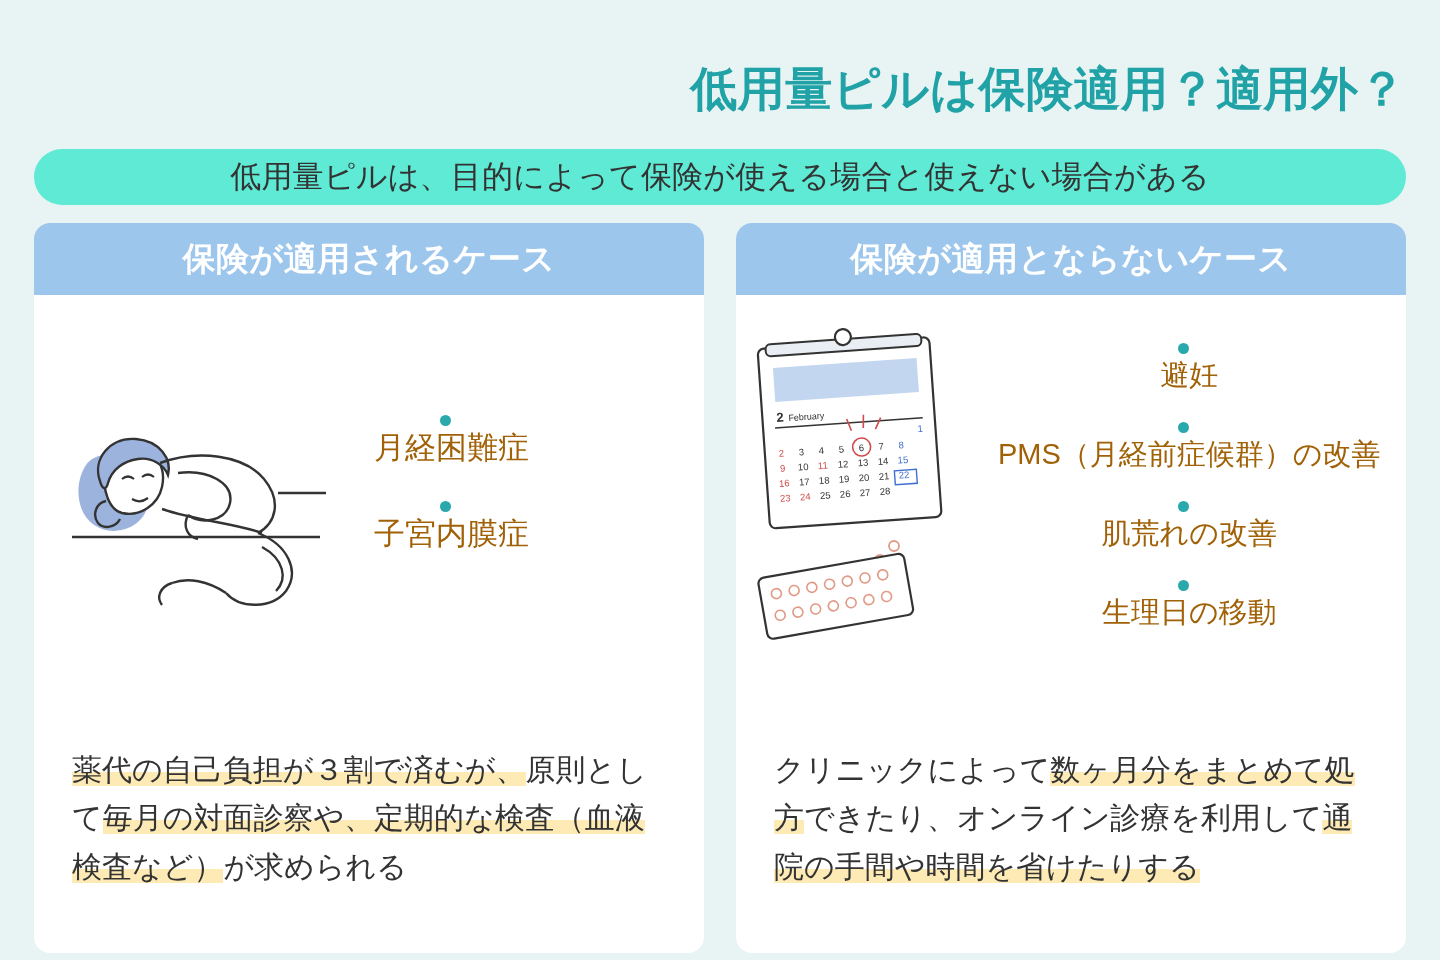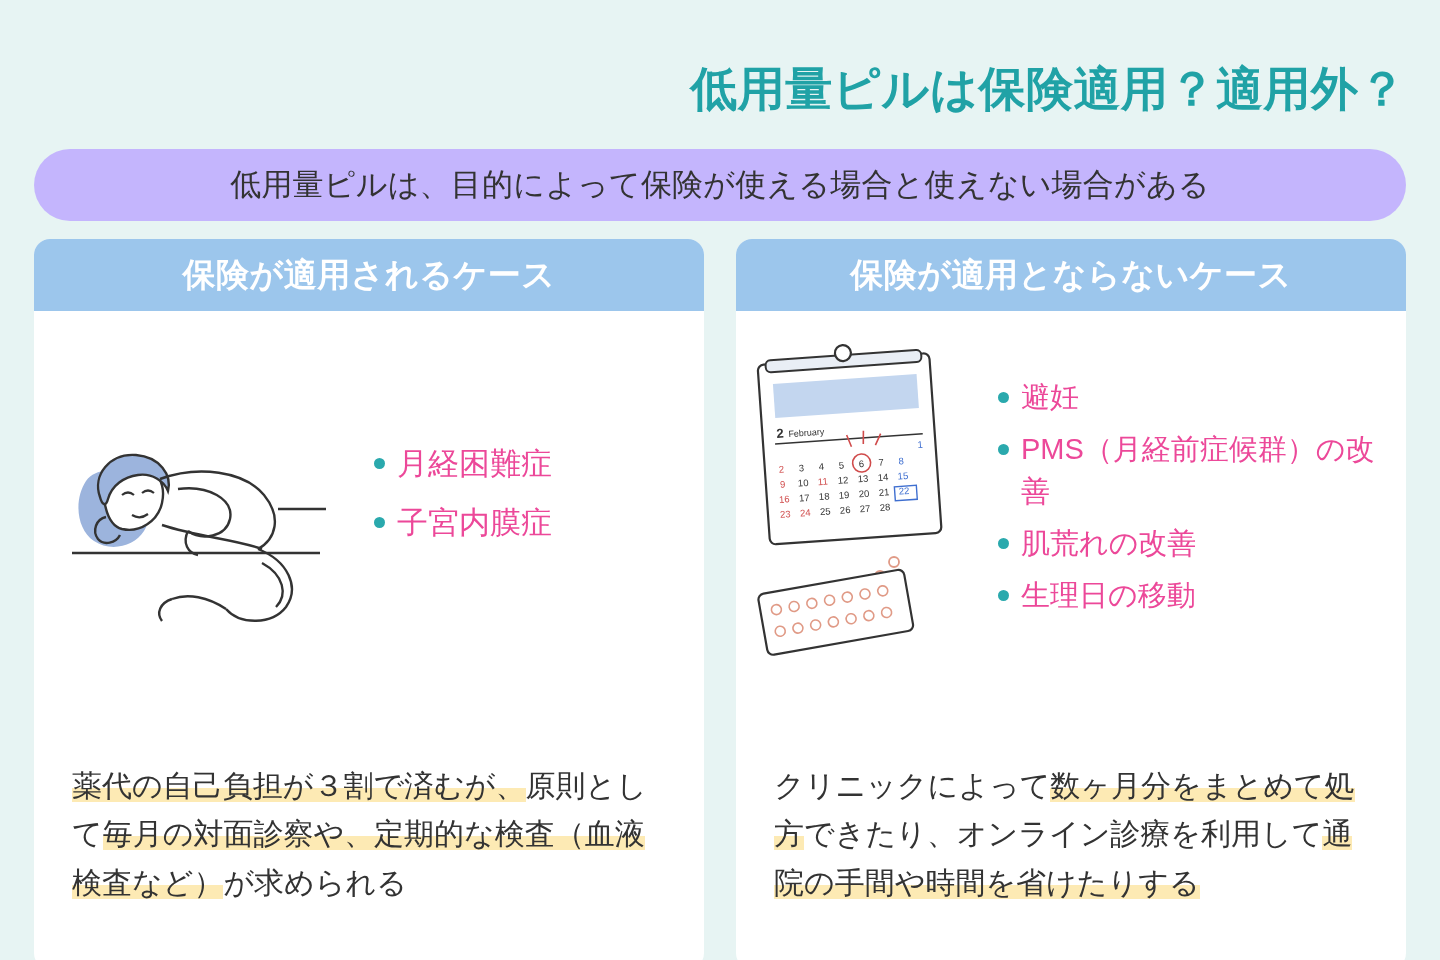--- a/index.html
+++ b/index.html
@@ -30,22 +30,22 @@
     color: #20a2a6;
     letter-spacing: 0.5px;
     padding-top: 30px;
     line-height: 1.2;
   }
 
   
   .lead {
     margin: 22px auto 0 auto;
     width: 1372px;
-    height: 72px;
-    background: #c4b5fd;
+    height: 56px;
+    background: #5eead4;
     border-radius: 36px;
     display: flex;
     align-items: center;
     justify-content: center;
     font-size: 31px;
     color: #333333;
     letter-spacing: 0.2px;
   }
 
   
@@ -90,25 +90,26 @@
     flex: 0 0 auto;
     position: relative;
   }
   .bullets {
     list-style: none;
     margin: 0;
     padding: 0;
   }
   .bullets li {
     display: flex;
-    align-items: flex-start;
+    align-items: center;
     font-size: 30px;
     line-height: 1.45;
     margin-bottom: 14px;
-    color: #ec4899;
+    color: #a16207;
+    flex-direction: column;
   }
   .dot {
     flex: 0 0 auto;
     width: 11px;
     height: 11px;
     border-radius: 50%;
     background: #2aa9ad;
     margin-top: 16px;
     margin-right: 12px;
   }

